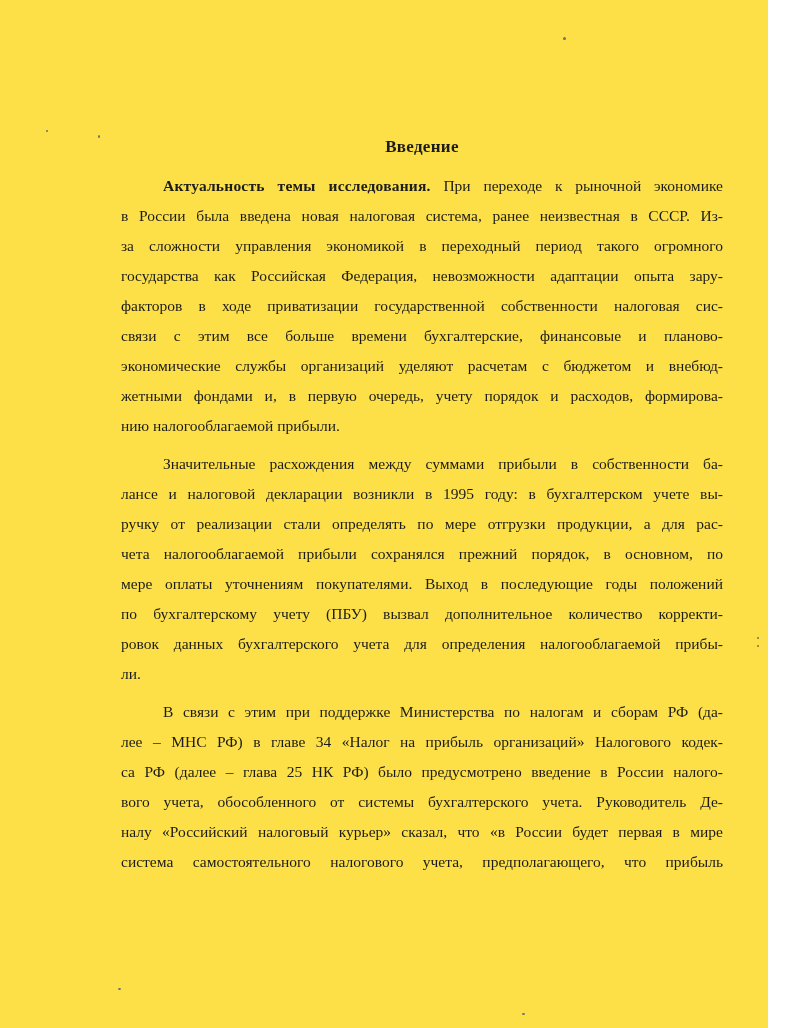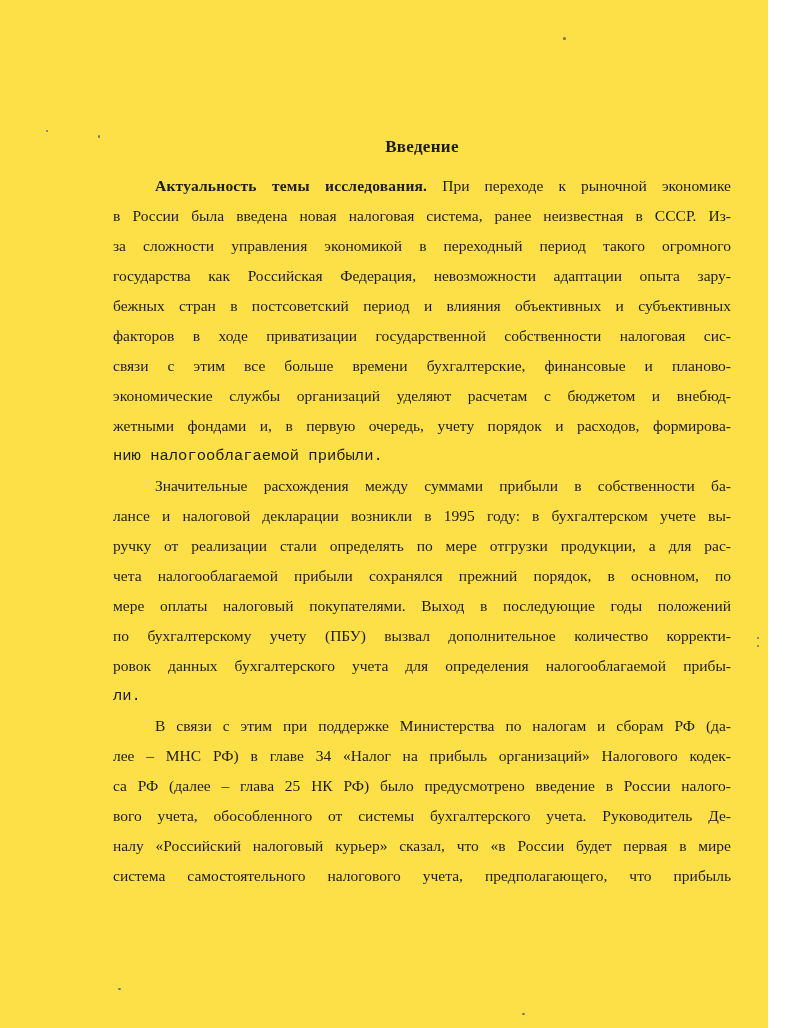--- a/index.html
+++ b/index.html
@@ -24,34 +24,33 @@
   }
   .title {
     font-size: 17px;
     line-height: 22px;
     font-weight: bold;
     text-align: center;
     margin: 0 0 13px 0;
     letter-spacing: 0.3px;
   }
   .para {
-    margin: 0;
+    margin: 8px;
     font-size: 15.5px;
   }
   .line {
     line-height: 30px;
     text-align: justify;
     text-align-last: justify;
   }
   .line.first {
     padding-left: 42px;
   }
   .line.last {
     text-align-last: left;
-    font-family: Liberation Mono, monospace;
   }
   b {
     letter-spacing: 0.2px;
   }
   
   .speck {
     position: absolute;
     background: #6f6f6f;
     border-radius: 50%;
   }
@@ -76,33 +75,32 @@
   <div class="speck s7"></div>
 
   <div class="content">
     <h1 class="title">Введение</h1>
     <div id="paragraphs">
         <div class="para">
           <div class="line first"><b>Актуальность темы исследования.</b> При переходе к рыночной экономике</div>
           <div class="line">в России была введена новая налоговая система, ранее неизвестная в СССР. Из-</div>
           <div class="line">за сложности управления экономикой в переходный период такого огромного</div>
           <div class="line">государства как Российская Федерация, невозможности адаптации опыта зару-</div>
-          <div class="line">бежных стран в постсоветский период и влияния объективных и субъективных</div>
           <div class="line">факторов в ходе приватизации государственной собственности налоговая сис-</div>
           <div class="line">связи с этим все больше времени бухгалтерские, финансовые и планово-</div>
           <div class="line">экономические службы организаций уделяют расчетам с бюджетом и внебюд-</div>
           <div class="line">жетными фондами и, в первую очередь, учету порядок и расходов, формирова-</div>
           <div class="line last">нию налогооблагаемой прибыли.</div>
         </div>
         <div class="para">
           <div class="line first">Значительные расхождения между суммами прибыли в собственности ба-</div>
           <div class="line">лансе и налоговой декларации возникли в 1995 году: в бухгалтерском учете вы-</div>
           <div class="line">ручку от реализации стали определять по мере отгрузки продукции, а для рас-</div>
           <div class="line">чета налогооблагаемой прибыли сохранялся прежний порядок, в основном, по</div>
-          <div class="line">мере оплаты налоговый покупателями. Выход в последующие годы положений</div>
+          <div class="line">мере оплаты уточнениям покупателями. Выход в последующие годы положений</div>
           <div class="line">по бухгалтерскому учету (ПБУ) вызвал дополнительное количество корректи-</div>
           <div class="line">ровок данных бухгалтерского учета для определения налогооблагаемой прибы-</div>
           <div class="line last">ли.</div>
         </div>
         <div class="para">
           <div class="line first">В связи с этим при поддержке Министерства по налогам и сборам РФ (да-</div>
           <div class="line">лее – МНС РФ) в главе 34 «Налог на прибыль организаций» Налогового кодек-</div>
           <div class="line">са РФ (далее – глава 25 НК РФ) было предусмотрено введение в России налого-</div>
           <div class="line">вого учета, обособленного от системы бухгалтерского учета. Руководитель Де-</div>
           <div class="line">налу «Российский налоговый курьер» сказал, что «в России будет первая в мире</div>

